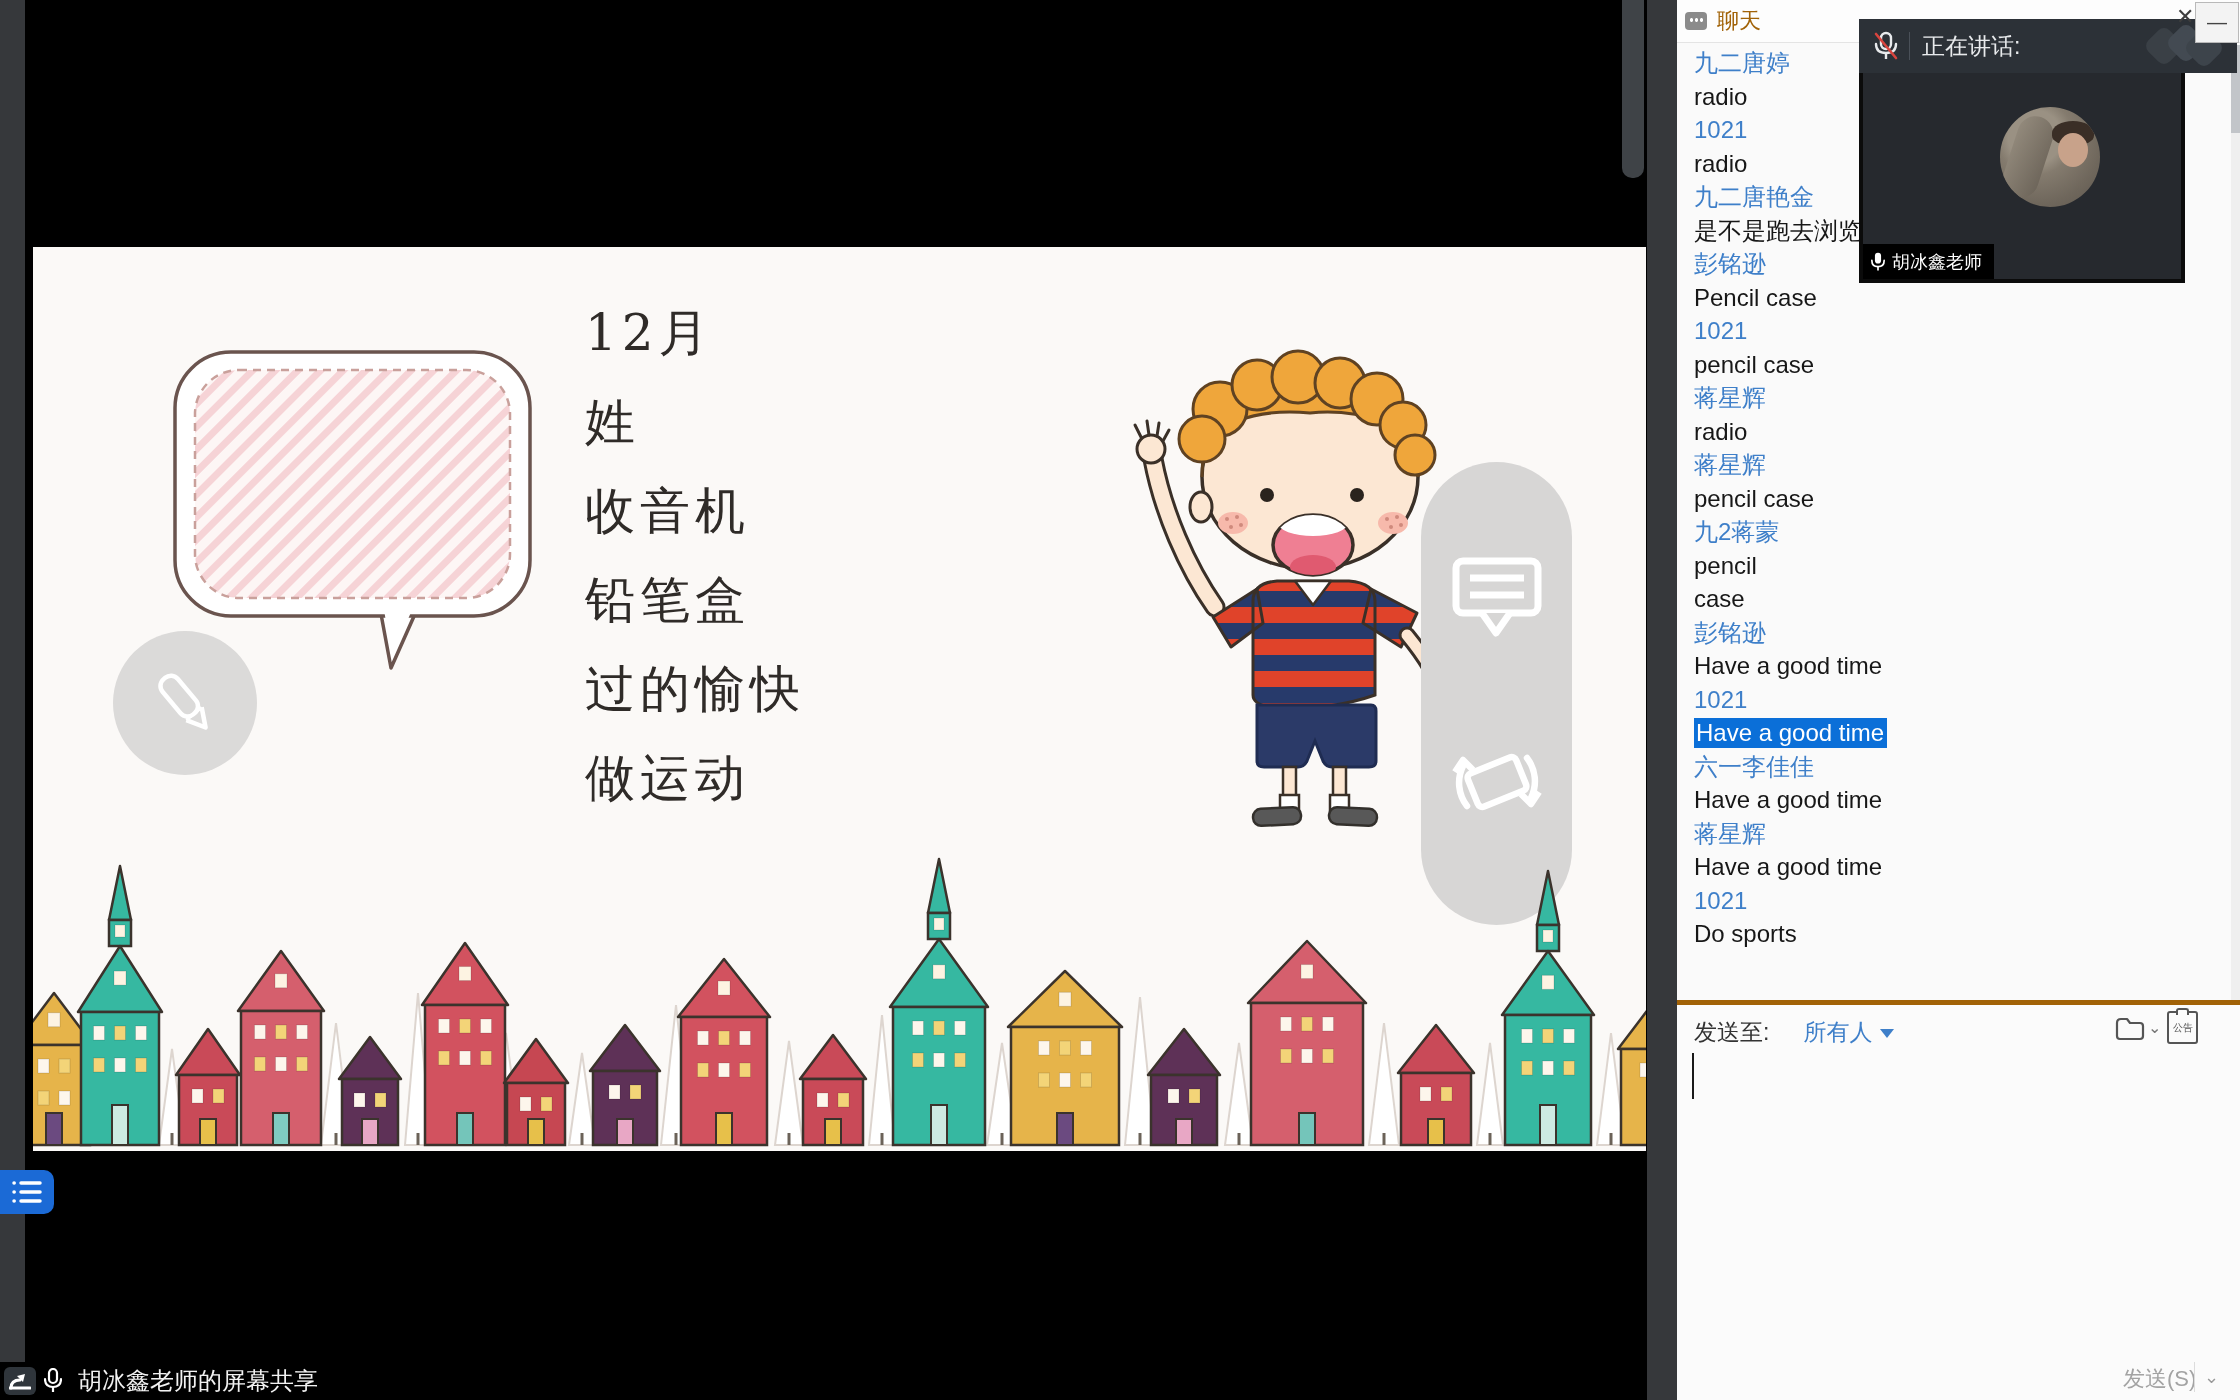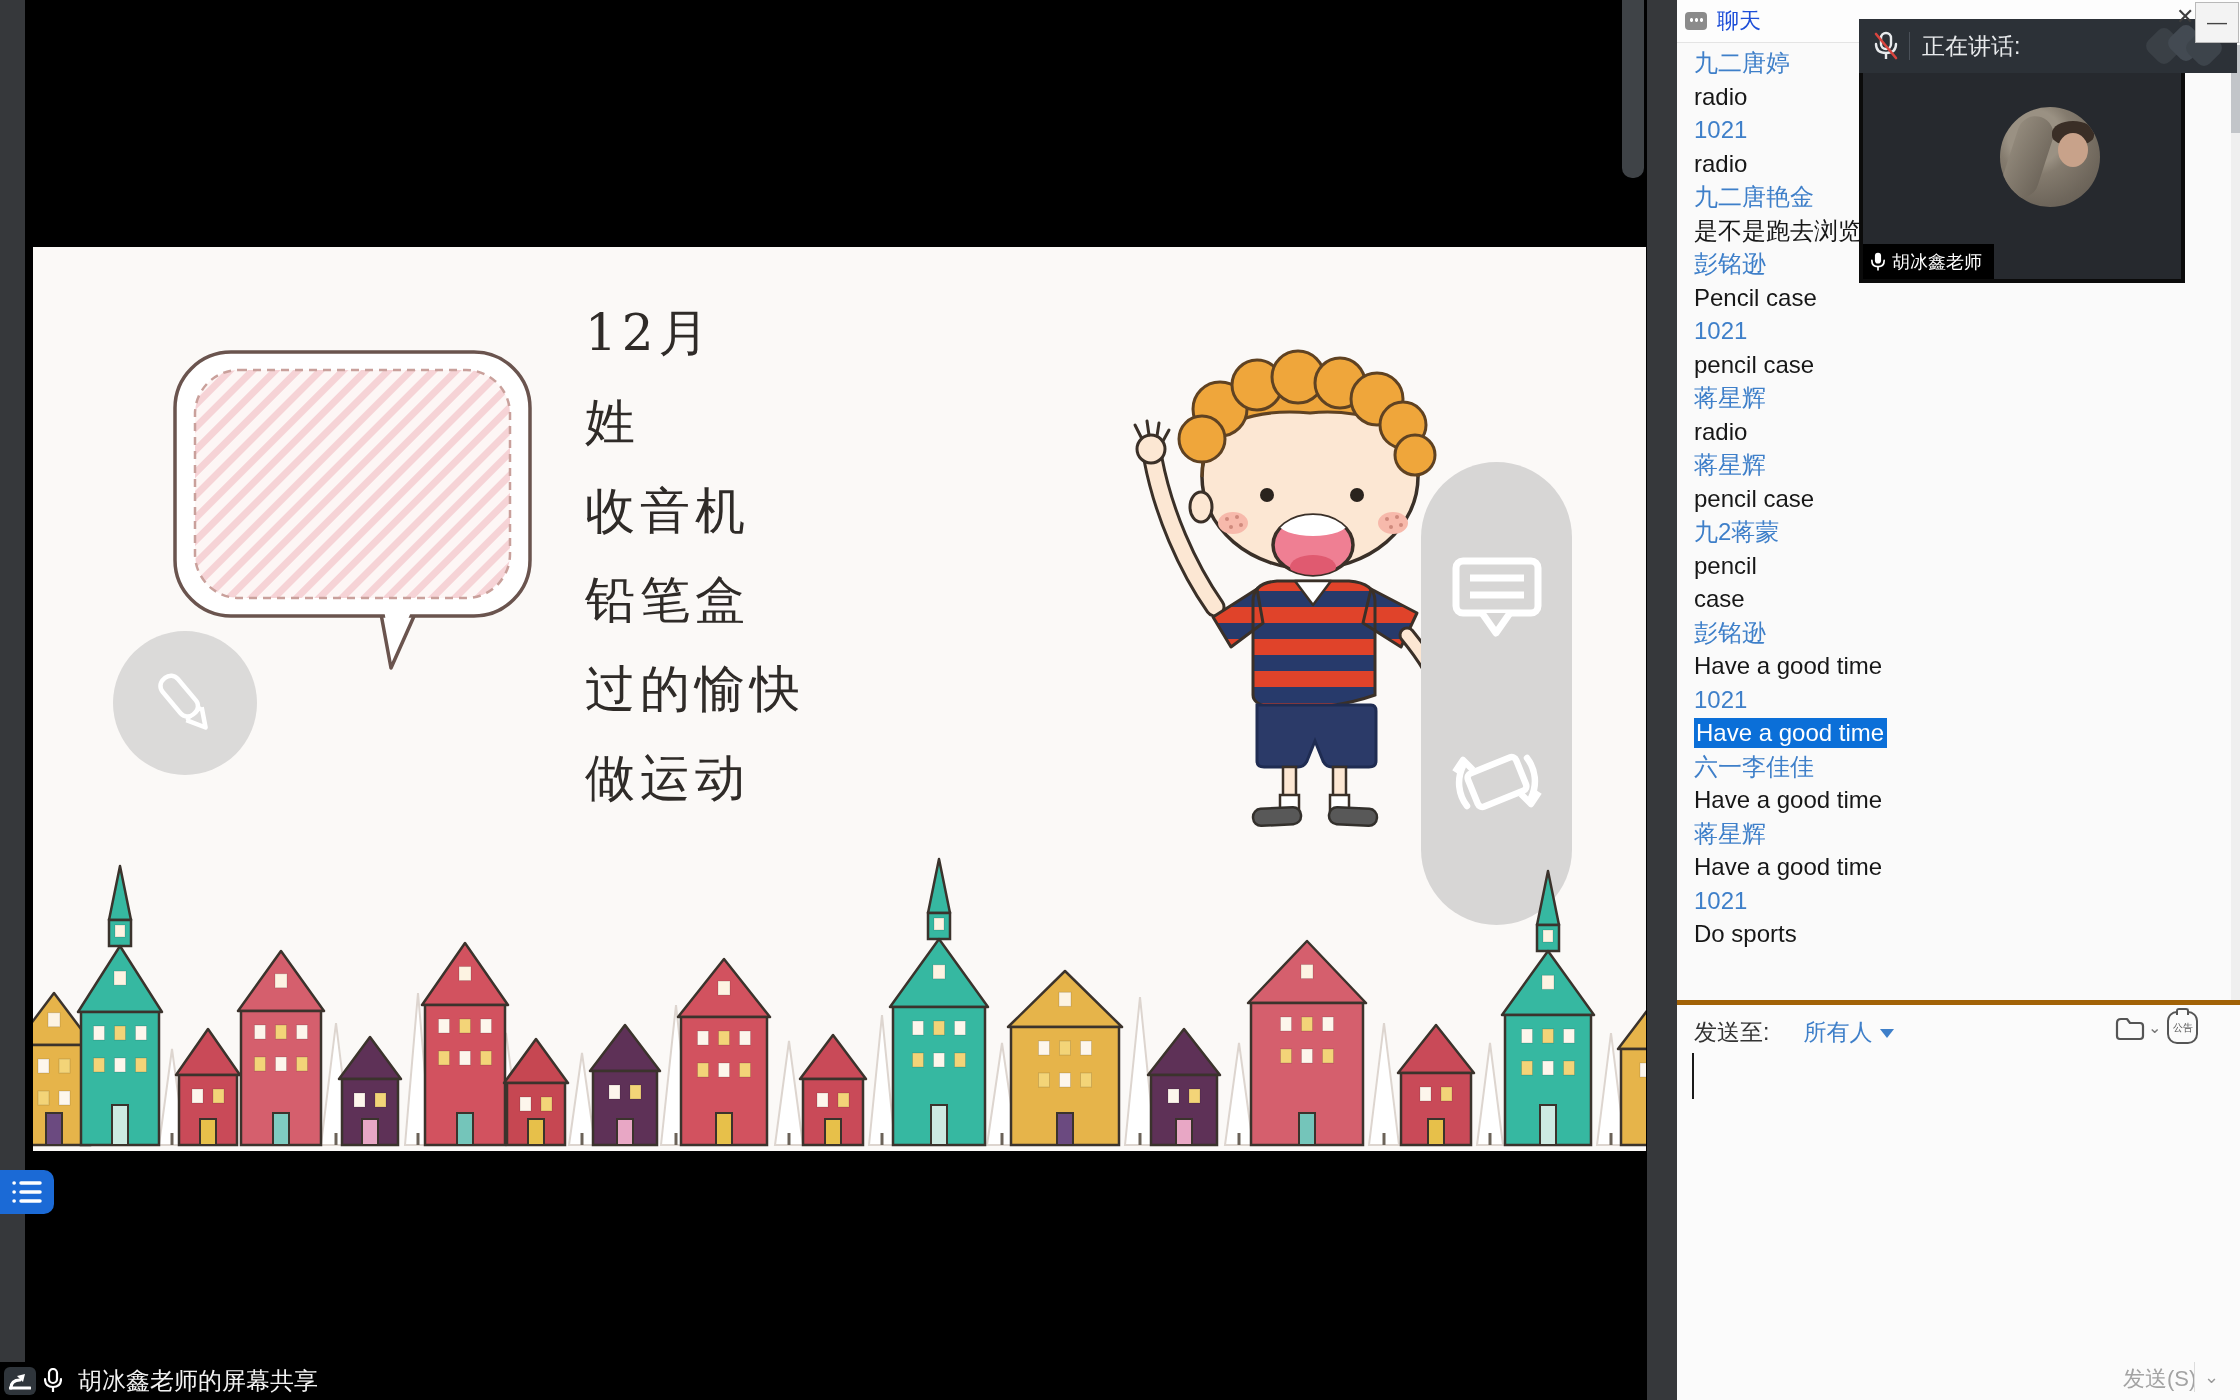--- a/index.html
+++ b/index.html
@@ -43,21 +43,21 @@
   .status-text{color:#f2f2f2;font-size:24px;white-space:nowrap;margin-left:8px;}
 
   
   .chat{left:1677px;top:0;width:563px;height:1400px;background:#fafafa;z-index:20;}
   .chat-header{position:absolute;left:0;top:0;width:100%;height:43px;background:#fdfdfd;
         border-bottom:1px solid #e4e4e4;display:flex;align-items:center;box-sizing:border-box;}
   .chat-bubble-ic{margin-left:8px;width:22px;height:18px;background:#8b8b8b;border-radius:4px;position:relative;}
   .chat-bubble-ic:after{content:"";position:absolute;left:4px;bottom:-5px;border:5px solid transparent;border-top-color:#8b8b8b;}
   .chat-bubble-dots{position:absolute;top:6px;left:4px;width:14px;height:4px;
         background:radial-gradient(circle 2px,#fff 1.6px,transparent 2px) 0 0/5px 4px repeat-x;}
-  .chat-title{margin-left:10px;font-size:22px;color:#1d4ed8;}
+  .chat-title{margin-left:10px;font-size:22px;color:#a16207;}
   .close-x{position:absolute;left:2176px;top:4px;font-size:22px;color:#3d3d3d;z-index:55;line-height:26px;}
   .min-box{position:absolute;left:2195px;top:2px;width:44px;height:41px;background:#f3f3f3;
         border:1px solid #b9b9b9;box-sizing:border-box;z-index:60;color:#444;
         display:flex;align-items:center;justify-content:center;font-size:20px;}
 
   .msg-list{position:absolute;left:17px;top:46px;width:530px;}
   .chat-line{height:33.5px;line-height:33.5px;font-size:24px;white-space:nowrap;}
   .chat-line.name span{color:#3e7fc9;}
   .chat-line.msg span{color:#171717;}
   .chat-line span.sel{background:#0b6fd8;color:#fff;padding:1px 3px 2px 2px;}
@@ -65,21 +65,21 @@
   .chat-scroll-track{position:absolute;right:0;top:45px;width:9px;height:955px;background:#efefef;}
   .chat-scroll-thumb{position:absolute;right:0;top:0;width:9px;height:88px;background:#c2c5c9;}
 
   .compose{position:absolute;left:0;top:1000px;width:100%;height:400px;background:#fbfbfb;border-top:5px solid #a16207;box-sizing:border-box;}
   .send-to-row{position:absolute;left:17px;top:12px;display:flex;align-items:center;font-size:23px;}
   .send-to-label{color:#333;}
   .send-to-value{color:#3e7fc9;margin-left:34px;}
   .caret-down-blue{width:0;height:0;border:7px solid transparent;border-top:9px solid #3e7fc9;margin:8px 0 0 8px;}
   .compose-icons{position:absolute;left:438px;top:6px;display:flex;align-items:center;}
   .chev{color:#777;font-size:16px;margin:0 6px 0 3px;}
-  .announce{width:27px;height:29px;border:2px solid #555;border-radius:10px;position:relative;
+  .announce{width:27px;height:29px;border:2px solid #555;border-radius:3px;position:relative;
         display:flex;align-items:center;justify-content:center;}
   .announce:before{content:"";position:absolute;top:-5px;left:7px;width:9px;height:5px;border:2px solid #555;border-bottom:none;border-radius:3px 3px 0 0;background:#fbfbfb;}
   .announce span{font-size:10px;color:#555;letter-spacing:0;}
   .input-caret{position:absolute;left:15px;top:48px;width:2px;height:46px;background:#1a1a1a;animation:blink 1s steps(1) infinite;}
   @keyframes blink{0%,49%{opacity:1}50%,100%{opacity:0}}
 
   .send-row{position:absolute;left:0;top:1358px;width:100%;height:42px;}
   .send-label{position:absolute;left:446px;top:6px;font-size:22px;color:#a3a3a3;}
   .send-sep{position:absolute;left:517px;top:4px;width:1px;height:30px;background:#dcdcdc;}
   .send-chev{position:absolute;left:527px;top:8px;color:#9a9a9a;font-size:18px;}

